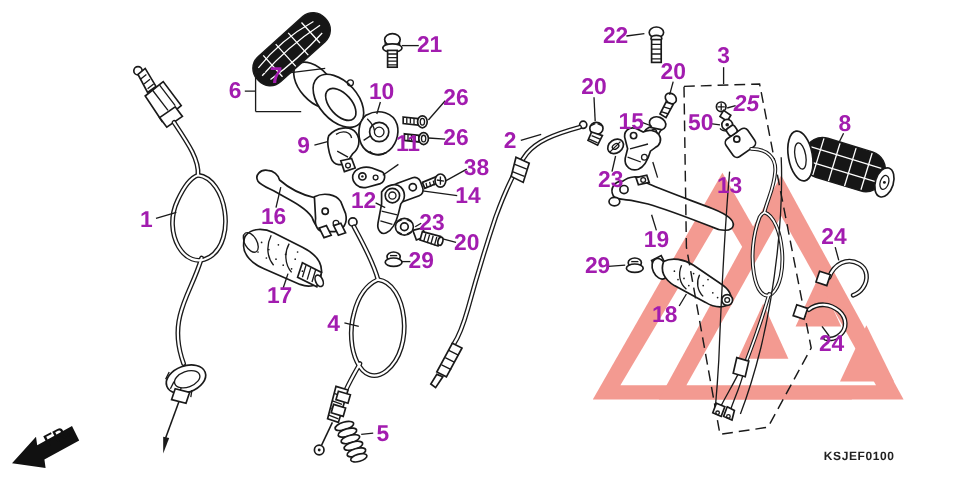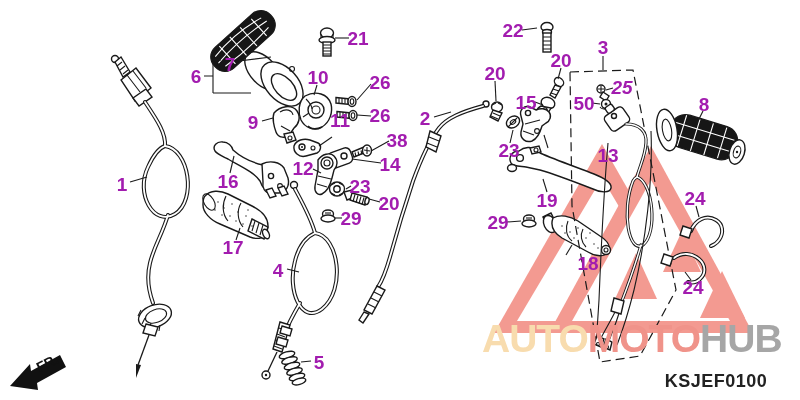--- a/index.html
+++ b/index.html
@@ -21,21 +21,21 @@
   .hl   { stroke:#ffffff; stroke-width:1.1; fill:none; }
   .dash { stroke:var(--line); stroke-width:1.2; fill:none; stroke-dasharray:9 5; }
   .wm-solid { fill:var(--wm); }
   .wm-hole  { fill:#ffffff; }
   
   .callout { position:absolute; transform:translate(-50%,-50%); color:#a21caf;
              font-size:19px; font-weight:bold; line-height:1; white-space:nowrap; }
   .wordmark { position:absolute; left:482px; top:319px; font-size:39px; font-weight:bold;
               letter-spacing:-1px; line-height:1; white-space:nowrap; }
   .diagram-code { position:absolute; left:716px; top:381px; transform:translate(-50%,-50%);
-                  font-size:18px; font-weight:bold; color:#222; letter-spacing:0.5px; }
+                  font-size:10px; font-weight:bold; color:#222; letter-spacing:0.5px; }
   .fr-label { position:absolute; left:36px; top:355px; font-size:14px; font-weight:bold;
               color:#111; transform:rotate(-27deg); }
 </style>
 </head>
 <body>
 
 <div class="stage">
 
 <svg width="800" height="400" viewBox="0 0 800 400">
 
@@ -415,39 +415,38 @@
       <div class="callout" style="left: 704px; top: 104px;">8</div>
       <div class="callout" style="left: 253px; top: 122px;">9</div>
       <div class="callout" style="left: 318px; top: 77px;">10</div>
       <div class="callout" style="left: 340px; top: 120px;">11</div>
       <div class="callout" style="left: 303px; top: 168px; text-align: center;">12</div>
       <div class="callout" style="left: 568px; top: 155px; margin-left: 40px;">13</div>
       <div class="callout" style="left: 390px; top: 164px;">14</div>
       <div class="callout" style="left: 526px; top: 102px;">15</div>
       <div class="callout" style="left: 228px; top: 181px;">16</div>
       <div class="callout" style="left: 233px; top: 247px;">17</div>
-      <div class="callout" style="left: 588px; top: 263px;">18</div>
+      <div class="callout" style="left: 554px; top: 263px;">18</div>
       <div class="callout" style="left: 547px; top: 200px;">19</div>
       <div class="callout" style="left: 495px; top: 73px;">20</div>
       <div class="callout" style="left: 389px; top: 203px;">20</div>
       <div class="callout" style="left: 358px; top: 38px;">21</div>
       <div class="callout" style="left: 513px; top: 30px;">22</div>
       <div class="callout" style="left: 509px; top: 150px;">23</div>
       <div class="callout" style="left: 360px; top: 186px;">23</div>
       <div class="callout" style="left: 695px; top: 198px;">24</div>
       <div class="callout" style="left: 693px; top: 287px;">24</div>
       <div class="callout" style="left: 622px; top: 87px; font-style: italic;">25</div>
       <div class="callout" style="left: 380px; top: 82px;">26</div>
       <div class="callout" style="left: 380px; top: 115px;">26</div>
       <div class="callout" style="left: 397px; top: 140px;">38</div>
       <div class="callout" style="left: 561px; top: 60px;">20</div>
       <div class="callout" style="left: 498px; top: 222px;">29</div>
       <div class="callout" style="left: 351px; top: 218px;">29</div>
       <div class="callout" style="left: 584px; top: 103px;">50</div>
     </div>
 
-<div class="wordmark" id="wordmark"><span style="color: rgb(248, 220, 174);">AUTO</span><span style="color: rgb(240, 147, 138);">MOTO</span><span style="color: rgb(166, 166, 166);">HUB</span></div>
 
 <div class="fr-label">FR.</div>
 
 <div class="diagram-code">KSJEF0100</div>
 
 </div>
 
 </body></html>

